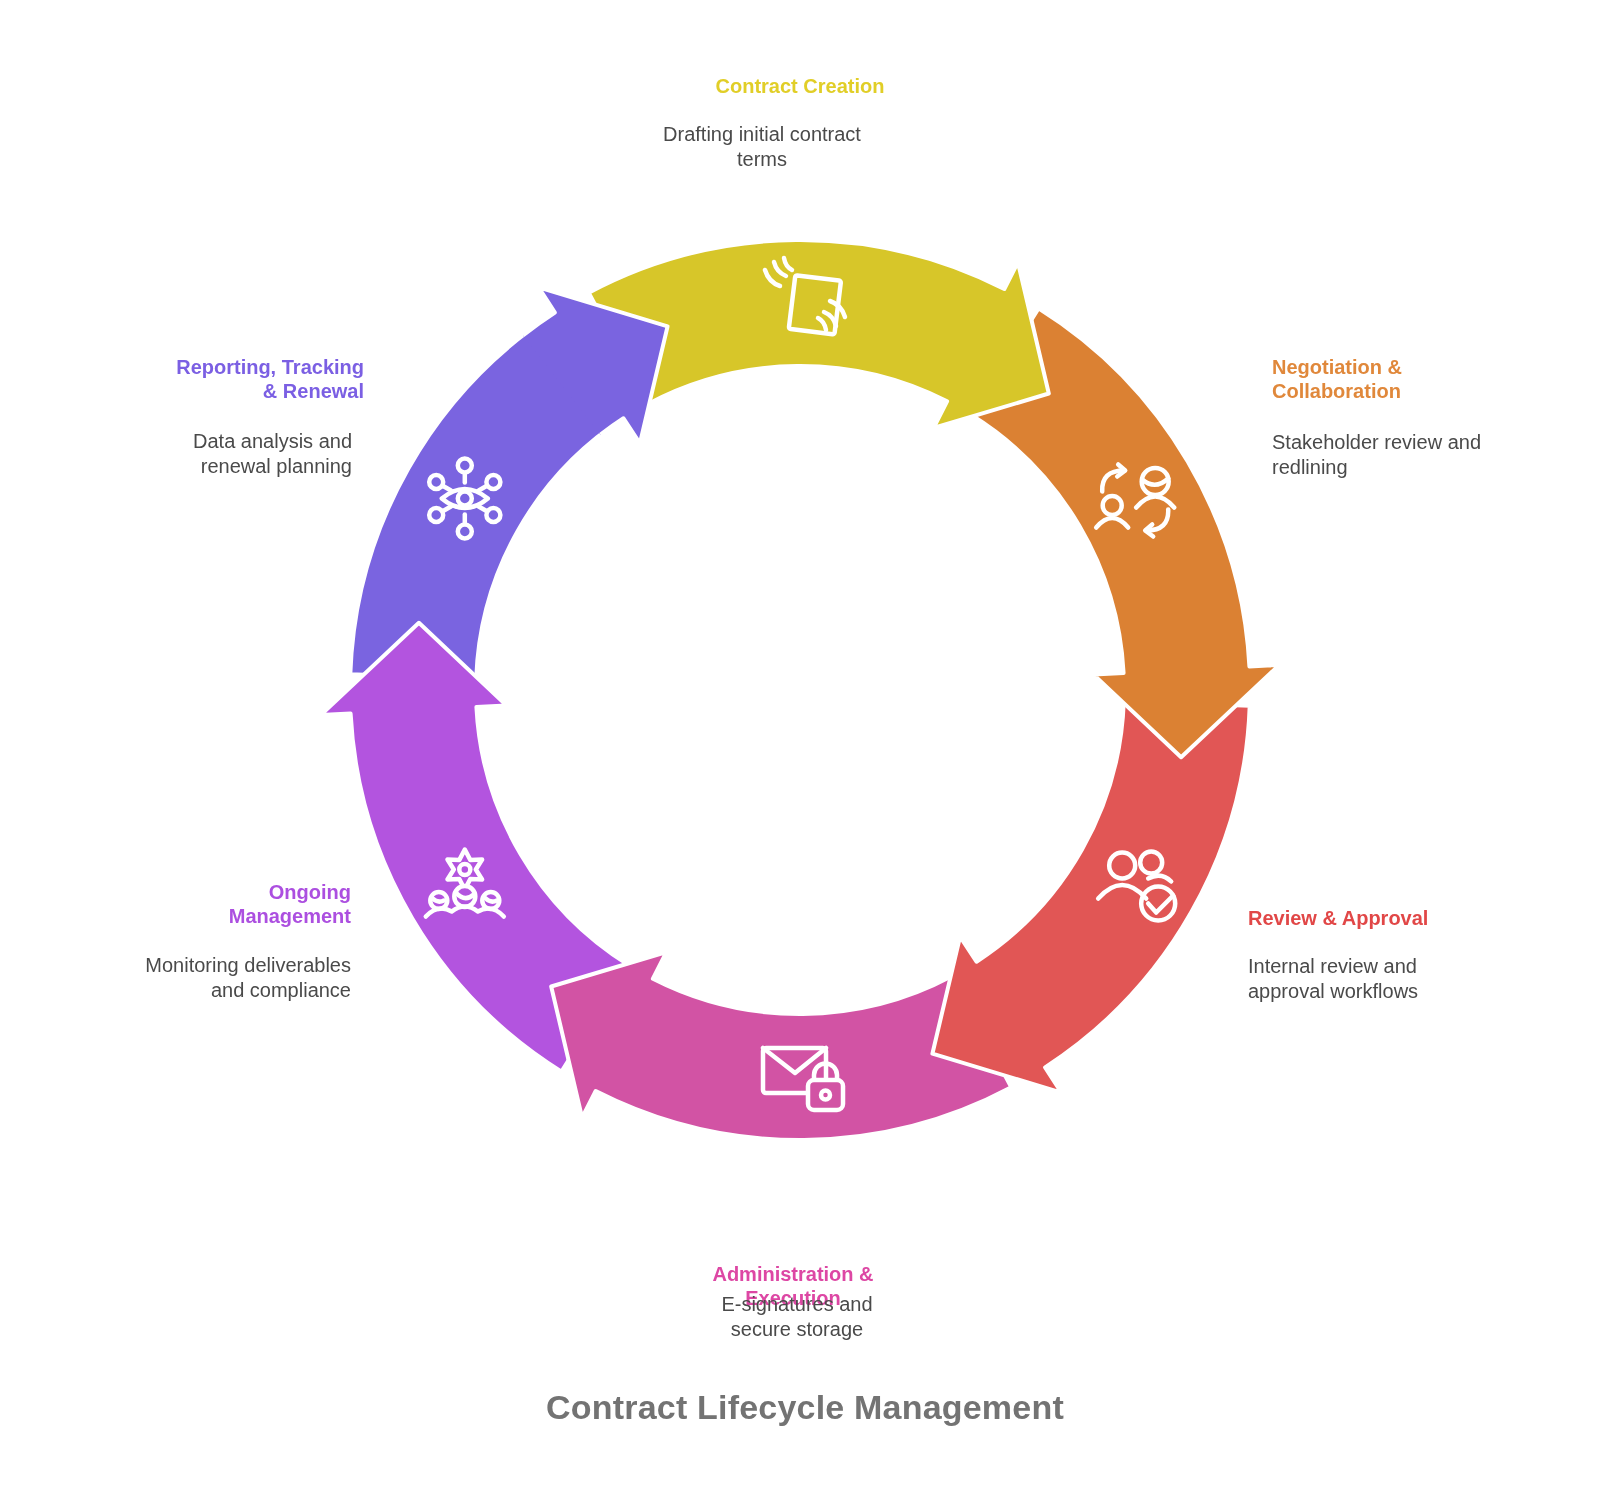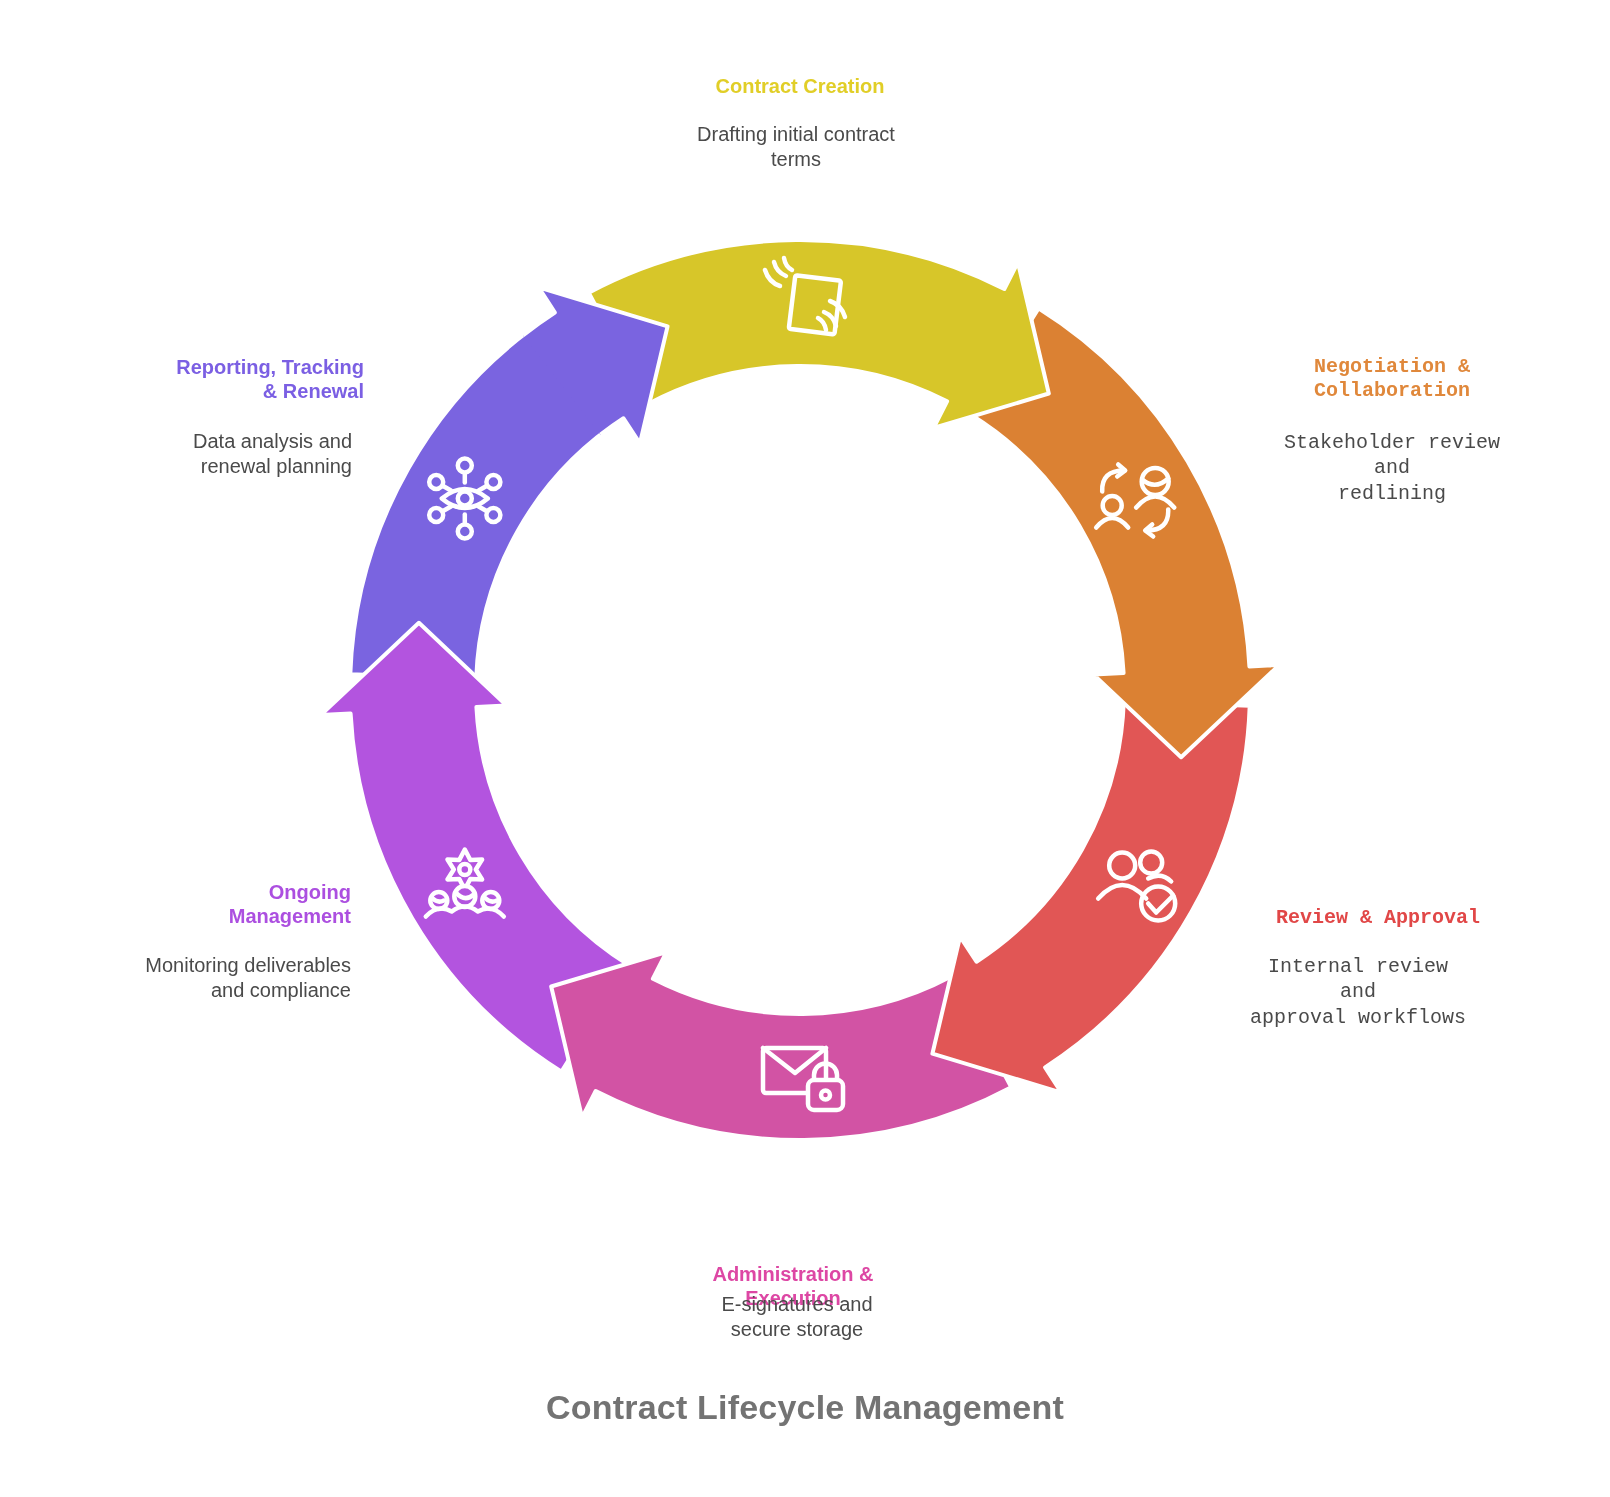--- a/index.html
+++ b/index.html
@@ -6,24 +6,24 @@
   body{width:1610px;height:1497px;position:relative;overflow:hidden;
        font-family:"Liberation Sans",sans-serif;}
   #cycle-svg{position:absolute;left:0;top:0;}
   .arc{stroke:#ffffff;stroke-width:4;stroke-linejoin:round;}
   .icn{stroke:#ffffff;stroke-width:4.5;fill:none;stroke-linecap:round;stroke-linejoin:round;}
   .stage-label{position:absolute;font-weight:bold;font-size:20px;line-height:1.2;
                white-space:pre-line;}
   .stage-desc{position:absolute;font-size:20px;line-height:1.27;color:#4a4a4a;
               white-space:pre-line;}
   .t-center{text-align:center;}
-  .t-left{text-align:center;font-family:Liberation Mono, monospace;}
+  .t-left{text-align:left;}
   .t-right{text-align:right;}
   .s0l{left:650px;top:74px;width:300px;}
-  .s0d{left:676px;top:122px;width:240px;text-align:center;}
+  .s0d{left:642px;top:122px;width:240px;text-align:center;}
   .s1l{left:1272px;top:355px;width:240px;}
   .s1d{left:1272px;top:430px;width:240px;}
   .s2l{left:1248px;top:894px;width:260px;margin-top:12px;}
   .s2d{left:1248px;top:942px;width:220px;margin-top:12px;}
   .s3l{left:668px;top:1220px;width:250px;margin-top:42px;}
   .s3d{left:697px;top:1292px;width:200px;}
   .s4l{left:111px;top:880px;width:240px;}
   .s4d{left:111px;top:953px;width:240px;}
   .s5l{left:124px;top:355px;width:240px;}
   .s5d{left:112px;top:429px;width:240px;}

